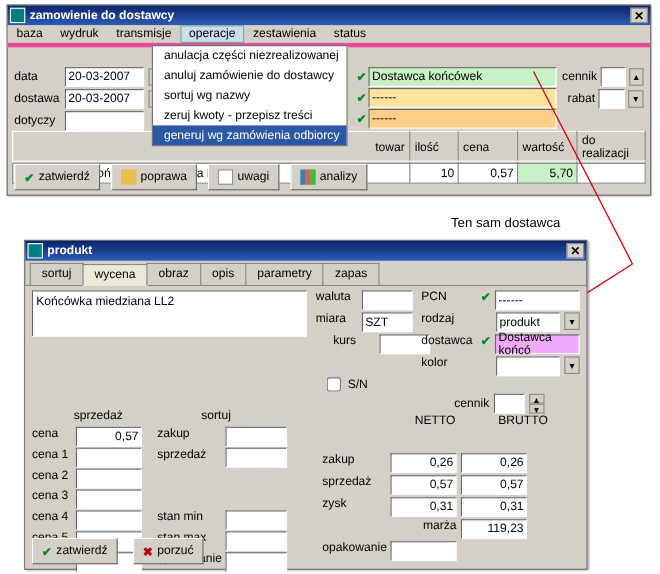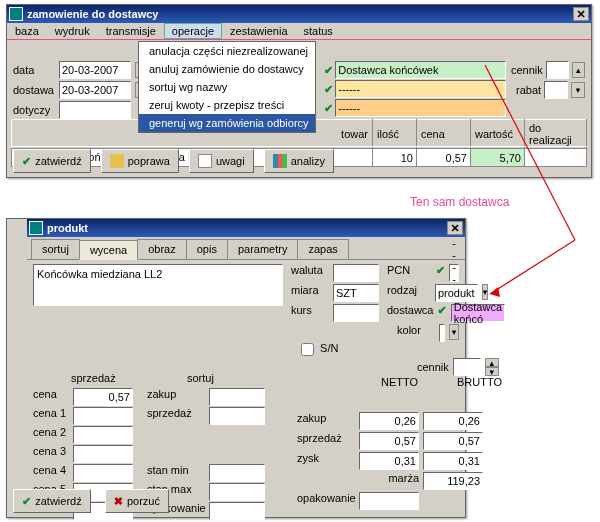--- a/index.html
+++ b/index.html
@@ -3,42 +3,42 @@
 <meta charset="utf-8">
 <style>
   * { box-sizing: border-box; font-family: Tahoma, Arial, sans-serif; font-size: 11px; }
   body { margin: 0; background: #fff; width: 600px; height: 522px; position: relative; overflow: hidden; }
 
   .window { position: absolute; border: 1px solid #666; background: #d4d0c8; box-shadow: 1px 1px 2px rgba(0,0,0,.4); }
   .titlebar { height: 18px; background: linear-gradient(#0a246a,#2e5bb6); color: #fff; display: flex; align-items: center; padding: 0 2px; font-weight: bold; }
   .titlebar .sys { width: 14px; height: 14px; background: #008080; margin-right: 4px; border: 1px solid #fff; }
   .titlebar .spacer { flex: 1; }
   .titlebar .close { width: 16px; height: 14px; background: #d4d0c8; border: 1px solid #888; color: #000; display: flex; align-items:center; justify-content:center; font-size: 11px; cursor: pointer; }
-  .menubar { display: flex; background: #d4d0c8; border-bottom: 1px solid #ec4899; }
+  .menubar { display: flex; background: #d4d0c8; border-bottom: 4px solid #ec4899; }
   .menubar .menuitem { padding: 2px 8px; cursor: pointer; }
   .menubar .menuitem.open { background: #cde; border: 1px solid #6a8; padding: 1px 7px; }
   .dd { position: absolute; background: #fff; border: 1px solid #666; z-index: 20; }
   .dd .dditem { padding: 3px 10px; white-space: nowrap; cursor: pointer; }
   .dd .dditem.hl { background: #2b57a5; color: #fff; }
 
   .inset { border: 1px solid #888; border-top-color:#666; border-left-color:#666; border-right-color:#fff; border-bottom-color:#fff; background:#fff; }
   .outset { border: 1px solid #fff; border-right-color:#666; border-bottom-color:#666; }
   .field { height: 18px; padding: 1px 2px; background:#fff; display:flex; align-items:center; }
   .btn { height: 24px; display:inline-flex; align-items:center; padding: 0 8px; background:#d4d0c8; cursor:pointer; gap:4px; }
   .btn .ico { width:14px; height:14px; display:inline-block; }
   .colhdr { background:#d4d0c8; border:1px solid #fff; border-right-color:#888;border-bottom-color:#888; padding:2px 4px; text-align:left; }
   .cell { background:#fff; border:1px solid #888; height:18px; padding:1px 3px; }
   .green-check { color:#0a8a2a; font-weight:bold; }
   .red-x { color:#b00; font-weight:bold; }
 
   .tabs { display:flex; padding:2px 4px 0 4px; border-bottom:1px solid #888; gap:0; }
   .tab { padding:3px 10px; border:1px solid #888; border-bottom:none; background:#d4d0c8; margin-right:-1px; cursor:pointer; }
   .tab.active { background:#ece9d8; border-bottom:1px solid #ece9d8; position:relative; top:1px; }
 
-  .annot { position:absolute; color:#ec4899; font-size:12px; }
+  .annot { position:absolute; color:#000000; font-size:12px; }
   svg.arrow { position:absolute; pointer-events:none; }
 
   .lbl { color:#000; }
   .group-title { font-size:11px; }
   .dropdown-arrow { width:14px; height:16px; background:#d4d0c8; border:1px solid #888; display:inline-flex; align-items:center; justify-content:center; font-size:9px; cursor:pointer; }
   input[type=checkbox]{ vertical-align:middle; }
 </style>
 </head>
 <body>
 
@@ -180,21 +180,21 @@
 </div>
 
 <div class="annot" style="left:410px; top:195px;">Ten sam dostawca</div>
 
 <svg class="arrow" style="left:0;top:0;" width="600" height="522">
   <line x1="485" y1="65" x2="575" y2="240" stroke="#d00" stroke-width="1.2"></line>
   <line x1="575" y1="240" x2="490" y2="294" stroke="#d00" stroke-width="1.2"></line>
   <polygon points="490,294 498,287 500,297" fill="#d00"></polygon>
 </svg>
 
-<div class="window" style="left:6px; top:218px; width:460px; height:300px;padding-left:20px;">
+<div class="window" style="left:22px; top:218px; width:512px; height:300px;">
   <div class="titlebar">
     <span class="sys"></span>
     <span>produkt</span>
     <span class="spacer"></span>
     <span class="close">✕</span>
   </div>
 
   <div class="tabs">
     <div class="tab">sortuj</div>
     <div class="tab active">wycena</div>
@@ -215,21 +215,21 @@
           <span style="width:36px;" class="lbl">waluta</span>
           <div class="field inset" style="width:46px;"></div>
         </div>
       <div style="display:flex; gap:6px; margin-bottom:2px;">
           <span style="width:36px;" class="lbl">miara</span>
           <div class="field inset" style="width:46px;">
             <span>SZT</span>
           </div>
         </div>
       <div style="display:flex; gap:6px;">
-          <span style="width:36px;" class="lbl">kurs</span>
+          <span style="width:36px;margin-left:16px;" class="lbl">kurs</span>
           <div class="field inset" style="width:46px;"></div>
         </div>
     </div>
 
     <div style="position:absolute; left:360px; top:4px; right:6px;">
       <div style="display:flex; gap:4px; margin-bottom:2px;">
           <span style="width:50px;" class="lbl">PCN</span>
           <span class="green-check">✔</span>
           <div class="field inset" style="flex:1;">
             <span>------</span>
@@ -242,21 +242,21 @@
           </div>
           <span class="dropdown-arrow">▾</span>
         </div>
       <div style="display:flex; gap:4px; margin-bottom:2px;">
           <span style="width:50px;" class="lbl">dostawca</span>
           <span class="green-check">✔</span>
           <div class="field inset" style="flex:1; background:#f0abfc;align-items:center;">
             <span>Dostawca końcó</span>
           </div>
         </div>
-      <div style="display:flex; gap:4px;text-align:right;">
+      <div style="display:flex; gap:4px;">
           <span style="width:50px;" class="lbl">kolor</span>
           <div class="field inset" style="flex:1; margin-left:14px;"></div>
           <span class="dropdown-arrow">▾</span>
         </div>
     </div>
 
     <div style="position:absolute; left:270px; top:80px;">
       <input type="checkbox" style=""> <span class="lbl">S/N</span>
     </div>
 

